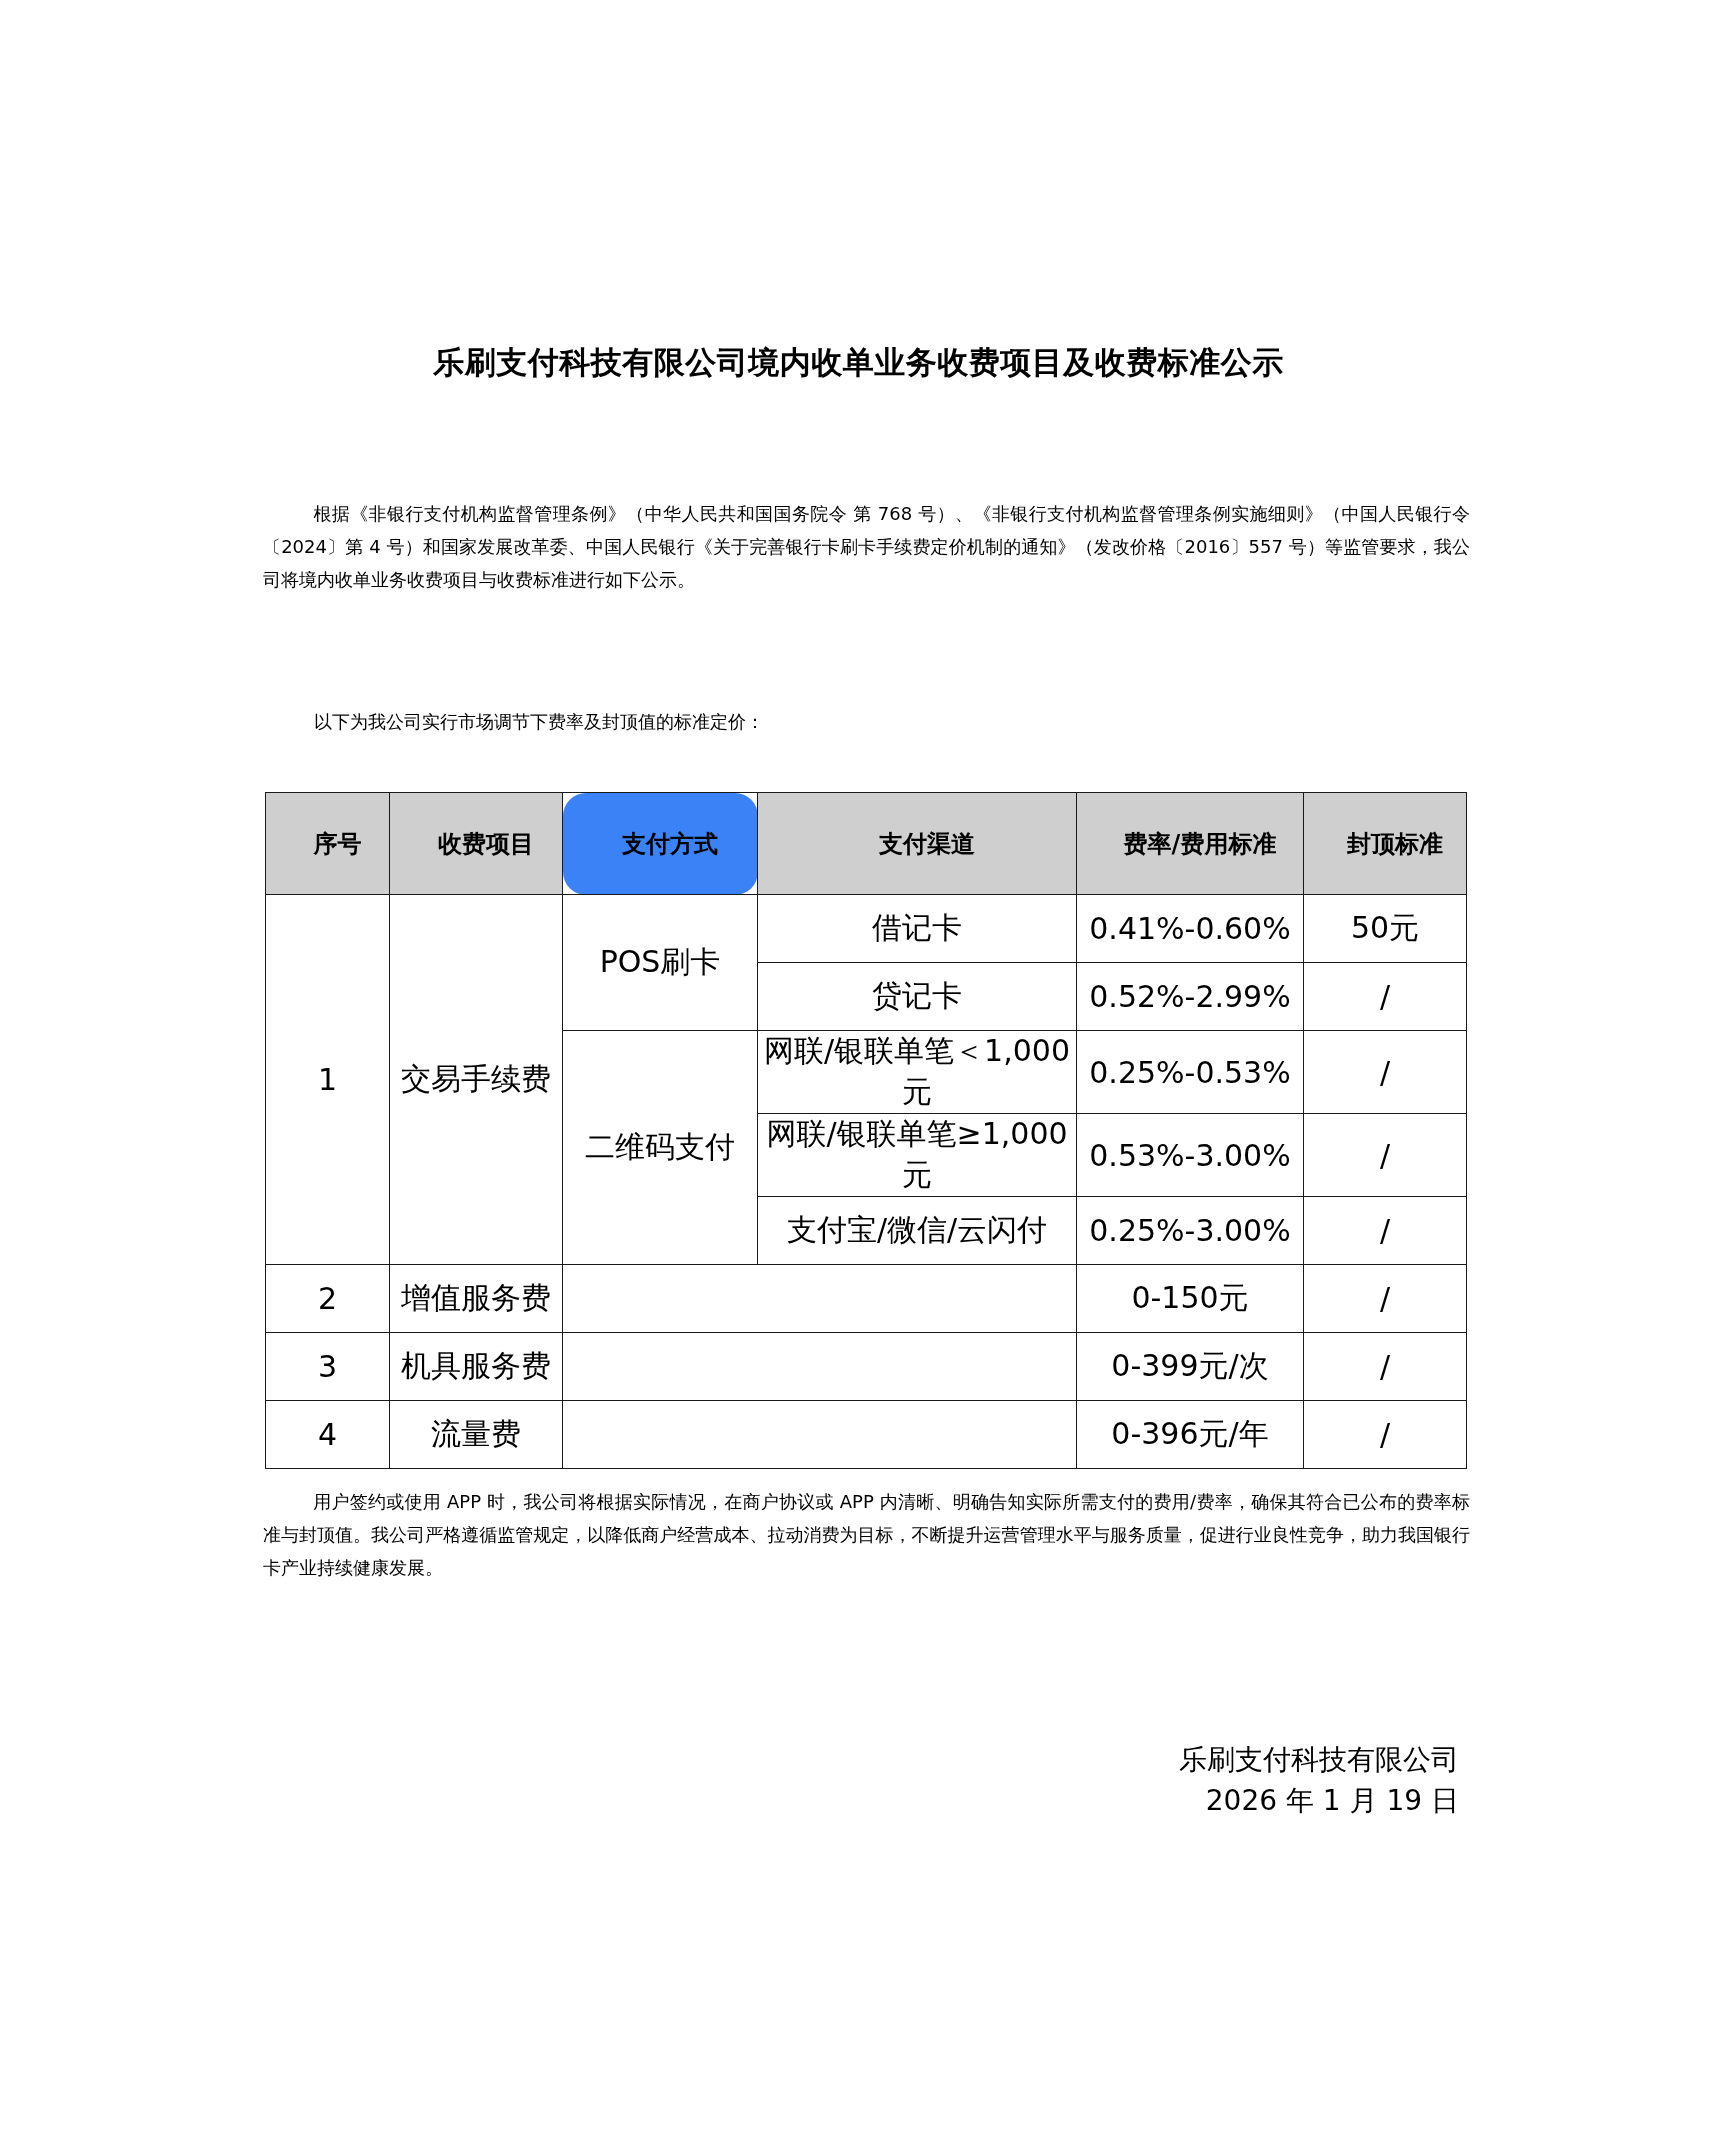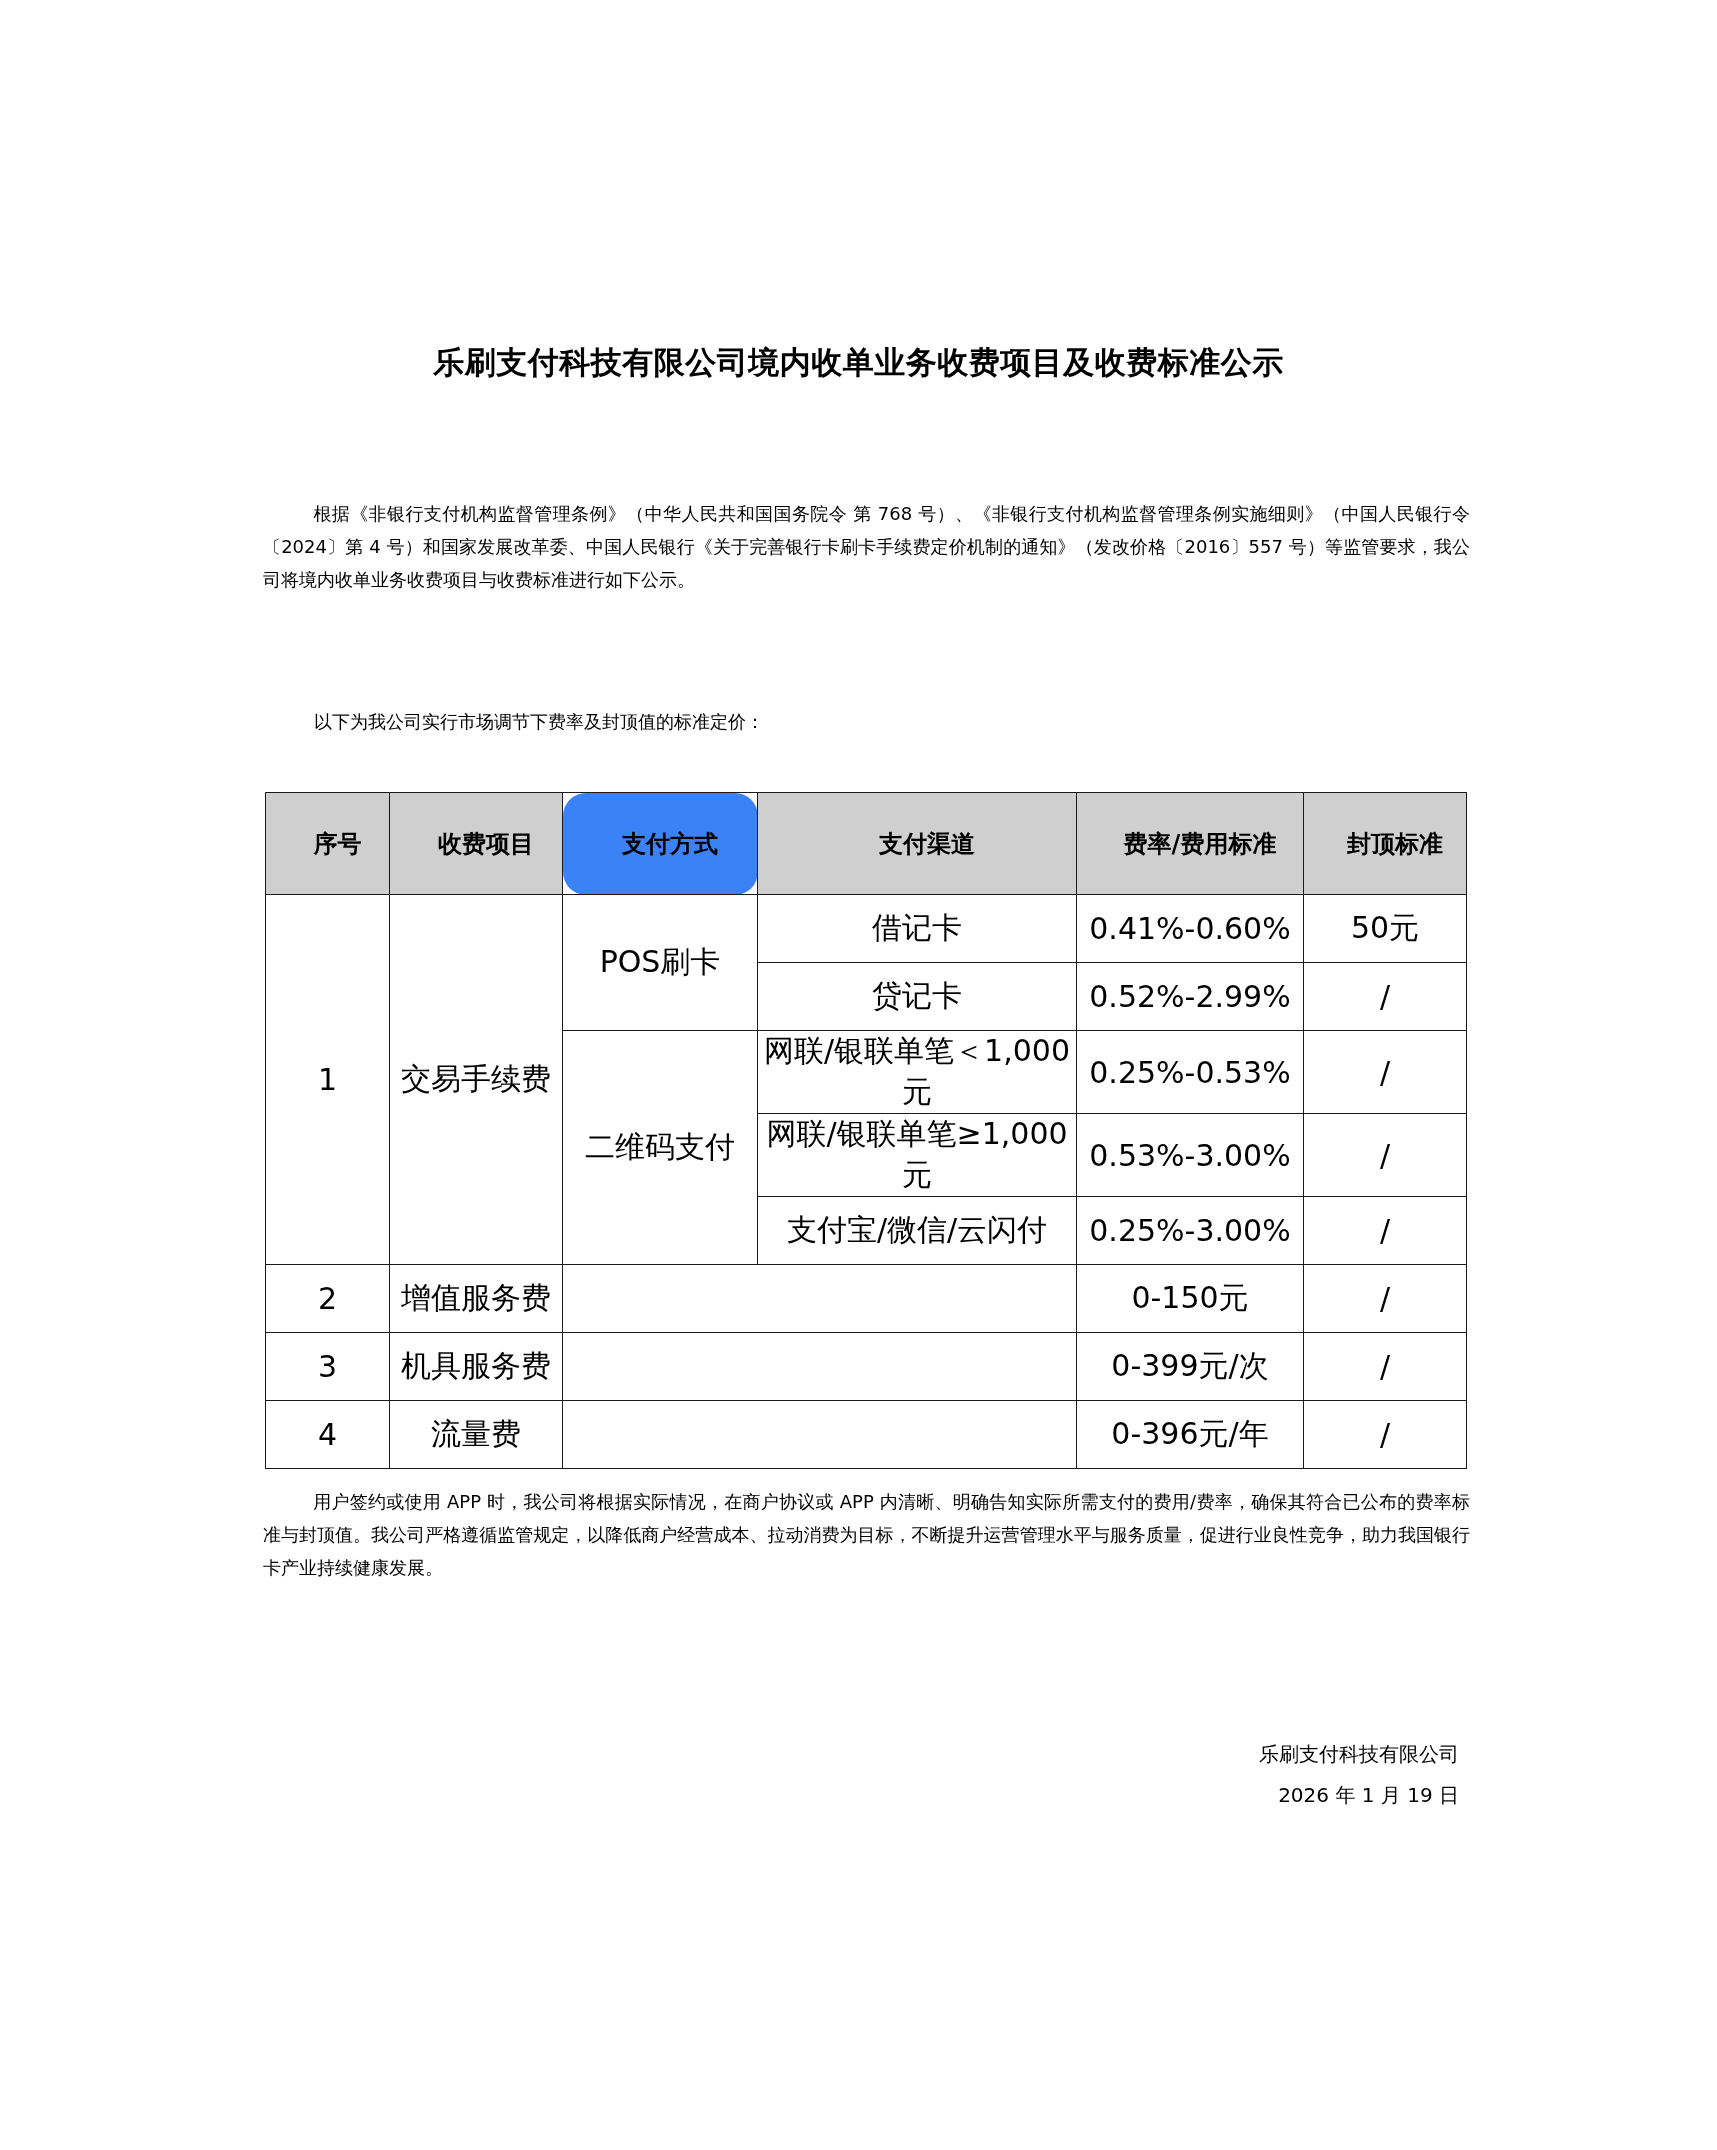--- a/index.html
+++ b/index.html
@@ -12,21 +12,21 @@
   .para .indent { display:inline-block; width:50px; }
   #p1 { top:497px; }
   #p2 { top:705px; left:314px; }
   #p3 { top:1485px; }
   table.fees { position:absolute; left:265px; top:792px; border-collapse:collapse;
                width:1202px; table-layout:fixed; }
   table.fees th, table.fees td { border:1.6px solid #1a1a1a; text-align:center;
                vertical-align:middle; font-size:30px; padding:0; }
   table.fees th { background:#d0cfd0; height:101px; font-weight:bold; font-size:24px;padding-left:20px; }
   table.fees td { height:67px; }
-  .sig { position:absolute; right:258px; text-align:right; font-size:20px; }
+  .sig { position:absolute; right:258px; text-align:right; font-size:28px; }
   #sig-company { top:1741px; }
   #sig-date { top:1782px; }
 </style>
 </head>
 <body>
 
 <div class="title">乐刷支付科技有限公司境内收单业务收费项目及收费标准公示</div>
 
 <div class="para" id="p1"><span class="indent"></span><span>根据《非银行支付机构监督管理条例》（中华人民共和国国务院令 第 768 号）、《非银行支付机构监督管理条例实施细则》（中国人民银行令〔2024〕第 4 号）和国家发展改革委、中国人民银行《关于完善银行卡刷卡手续费定价机制的通知》（发改价格〔2016〕557 号）等监管要求，我公司将境内收单业务收费项目与收费标准进行如下公示。</span></div>
 

